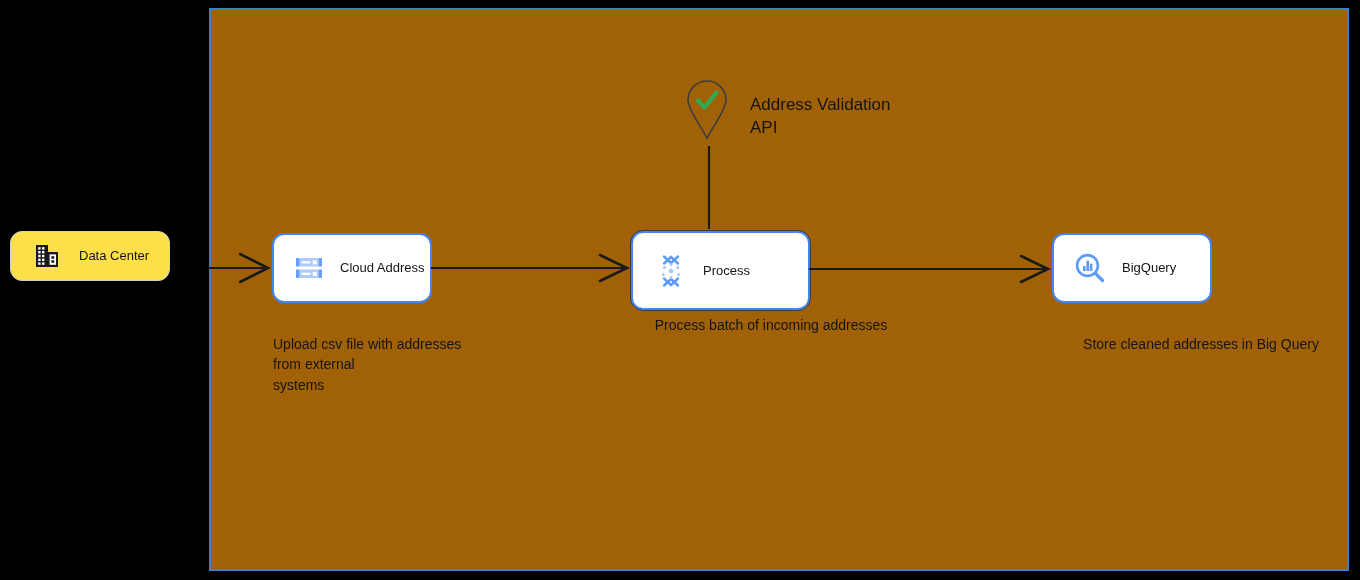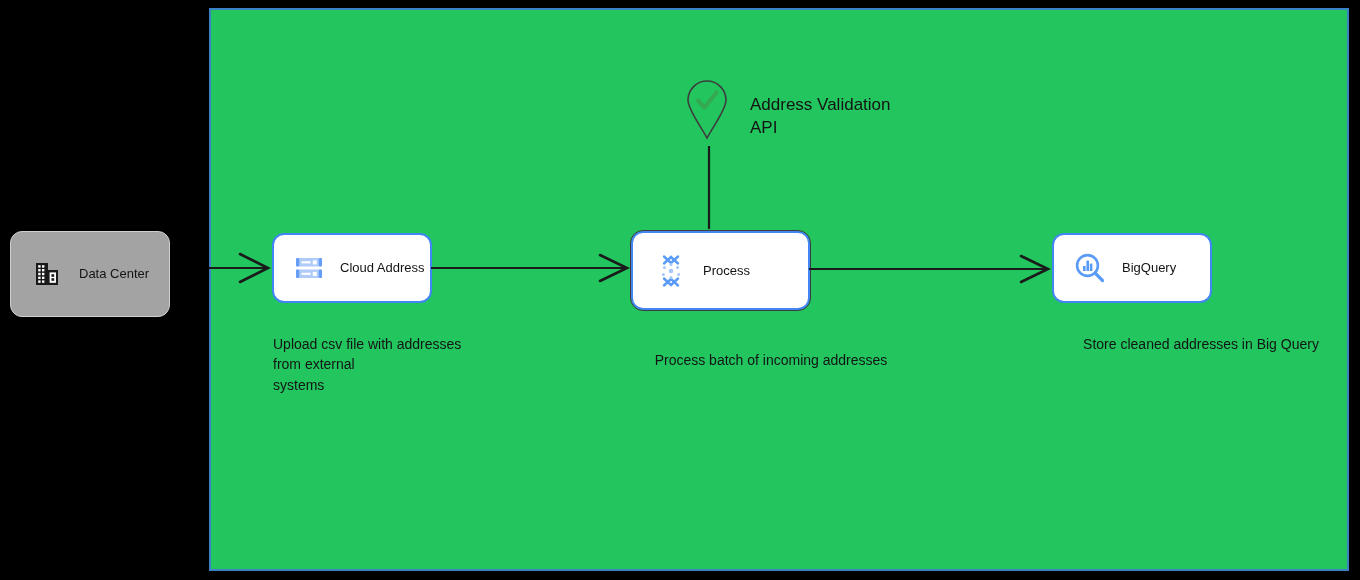--- a/index.html
+++ b/index.html
@@ -15,21 +15,21 @@
     font-family: "Liberation Sans", sans-serif;
   }
 
   
   #cloud-container {
     position: absolute;
     left: 209px;
     top: 8px;
     width: 1140px;
     height: 563px;
-    background: #22c55e;
+    background: #a16207;
     border: 2px solid #3b82c4;
     box-sizing: border-box;
   }
 
   
   .node {
     position: absolute;
     box-sizing: border-box;
     display: flex;
     align-items: center;
@@ -46,22 +46,22 @@
     color: #141414;
     white-space: nowrap;
     line-height: 1.2;
   }
 
   
   #node-datacenter {
     left: 10px;
     top: 231px;
     width: 160px;
-    height: 86px;
-    background: #a3a3a3;
+    height: 50px;
+    background: #fde047;
     border: 1px solid #cfcfcf;
     padding-left: 22px;
   }
   #node-datacenter .node-label { margin-left: 18px; }
 
   
   .gcp-node {
     background: #ffffff;
     border: 2px solid #4285f4;
     padding-left: 20px;
@@ -110,21 +110,21 @@
 
   
   .caption {
     position: absolute;
     font-size: 14px;
     color: #141414;
     line-height: 1.45;
     white-space: pre-line;
   }
   #caption-cloud-storage { left: 62px;  top: 324px; width: 230px; }
-  #caption-dataflow      { left: 360px; top: 340px; width: 400px; text-align: center; }
+  #caption-dataflow      { left: 360px; top: 305px; width: 400px; text-align: center; }
   #caption-bigquery      { left: 760px; top: 324px; width: 460px; text-align: center; }
 
   
   #connectors {
     position: absolute;
     left: 0;
     top: 0;
     width: 1360px;
     height: 580px;
     pointer-events: none;

